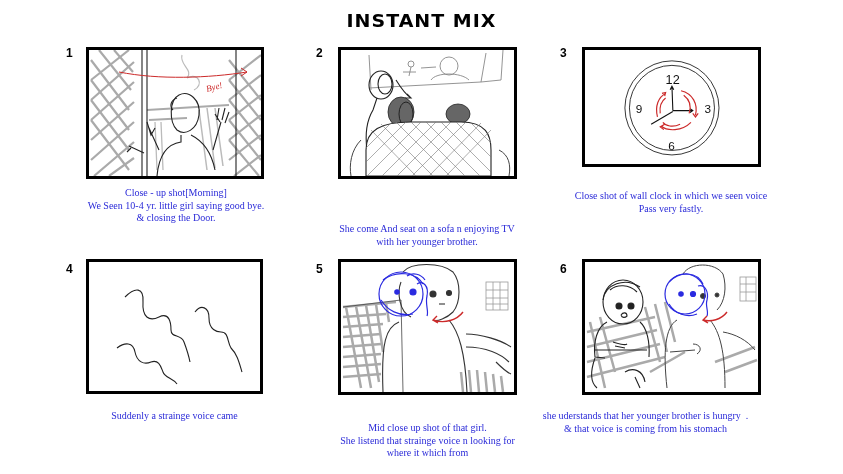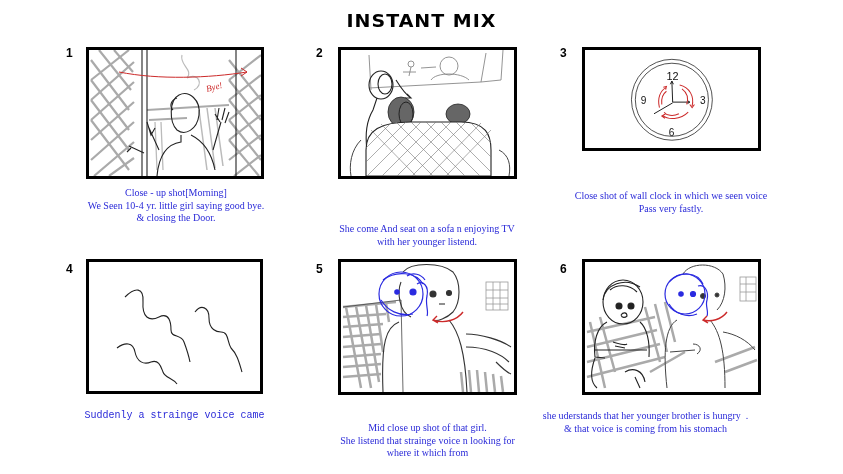--- a/index.html
+++ b/index.html
@@ -75,25 +75,25 @@
     <path d="M25 100 C 25 80, 40 72, 70 72 L120 72 C 145 72, 150 85, 150 100 L150 126 L25 126 Z" fill="#fff" stroke="#222" stroke-width="1.1"></path>
     <g stroke="#777" stroke-width="0.6" fill="none">
       <path d="M30 80 L75 126 M40 74 L92 126 M55 72 L109 126 M70 72 L124 126 M85 72 L139 126 M100 72 L150 122 M115 72 L150 107 M130 73 L150 93"></path>
       <path d="M150 80 L105 126 M140 73 L88 126 M125 72 L71 126 M110 72 L56 126 M95 72 L41 126 M80 72 L27 125 M65 72 L25 112 M50 73 L25 98"></path>
     </g>
     <path d="M20 90 C 10 100, 8 115, 10 126 M158 100 C 168 105, 170 115, 168 126" stroke="#444" stroke-width="1" fill="none"></path>
   </svg>
 </div>
 <div class="cap" style="left:312px;top:187px;width:230px;margin-top:36px;">
   <div>She come And seat on a sofa n enjoying TV</div>
-  <div>with her younger listend.</div>
+  <div>with her younger brother.</div>
 </div>
 
 <div class="num" style="left:560px;top:46px;">3</div>
-<div class="frame" style="left:582px;top:47px;width:179px;height:104px;">
+<div class="frame" style="left:582px;top:47px;width:179px;height:120px;">
   <svg viewBox="0 0 173 126">
     <circle cx="87" cy="64" r="52" fill="none" stroke="#222" stroke-width="1"></circle>
     <circle cx="87" cy="64" r="47" fill="none" stroke="#222" stroke-width="1"></circle>
     <text x="80" y="38" font-size="14" font-family="Liberation Sans, sans-serif" fill="#111">12</text>
     <text x="123" y="70" font-size="13" font-family="Liberation Sans, sans-serif" fill="#111">3</text>
     <text x="83" y="110" font-size="13" font-family="Liberation Sans, sans-serif" fill="#111">6</text>
     <text x="47" y="70" font-size="13" font-family="Liberation Sans, sans-serif" fill="#111">9</text>
     <g stroke="#111" stroke-width="1.2" fill="none">
       <path d="M88 67 L87 40 M85 44 L87 40 L89 44"></path>
       <path d="M88 67 L110 67 M107 65 L110 67 L107 69"></path>
@@ -115,21 +115,21 @@
 <div class="num" style="left:66px;top:262px;">4</div>
 <div class="frame" style="left:86px;top:259px;width:177px;height:135px;">
   <svg viewBox="0 0 171 129">
     <g stroke="#222" stroke-width="1.1" fill="none">
       <path d="M36 35 C 46 25, 55 25, 54 40 C 53 55, 60 60, 70 55 C 80 50, 82 60, 82 68 C 82 76, 92 72, 95 80 C 98 88, 100 95, 101 100"></path>
       <path d="M106 50 C 112 42, 120 45, 120 56 C 120 68, 128 70, 132 70 C 140 70, 138 80, 142 86 C 148 92, 150 100, 153 110"></path>
       <path d="M28 86 C 36 80, 44 80, 46 90 C 48 100, 55 103, 62 100 C 70 97, 72 105, 74 110 C 76 116, 84 116, 88 122"></path>
     </g>
   </svg>
 </div>
-<div class="cap" style="left:62px;top:410px;width:225px;font-family:Liberation Mono, monospace;">
+<div class="cap" style="left:62px;top:410px;width:225px;">
   <div>Suddenly a strainge voice came</div>
 </div>
 
 <div class="num" style="left:316px;top:262px;">5</div>
 <div class="frame" style="left:338px;top:259px;width:179px;height:136px;">
   <svg viewBox="0 0 173 130">
     <g stroke="#aaa" stroke-width="2.5" fill="none">
       <path d="M2 45 L55 40 M2 55 L45 52 M2 65 L42 62 M2 75 L40 72 M2 85 L40 82 M2 95 L40 92 M2 105 L40 102 M2 115 L40 112"></path>
       <path d="M5 45 L20 126 M15 44 L30 126 M25 43 L38 120 M35 42 L42 90 M45 41 L48 60"></path>
       <path d="M120 110 L122 130 M128 108 L130 130 M136 108 L138 130 M144 110 L146 130 M152 112 L154 130 M160 114 L162 130"></path>

